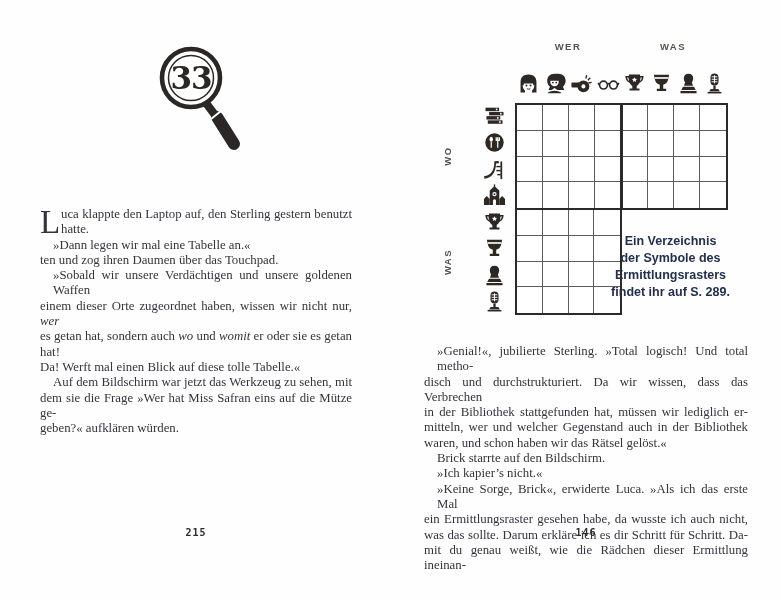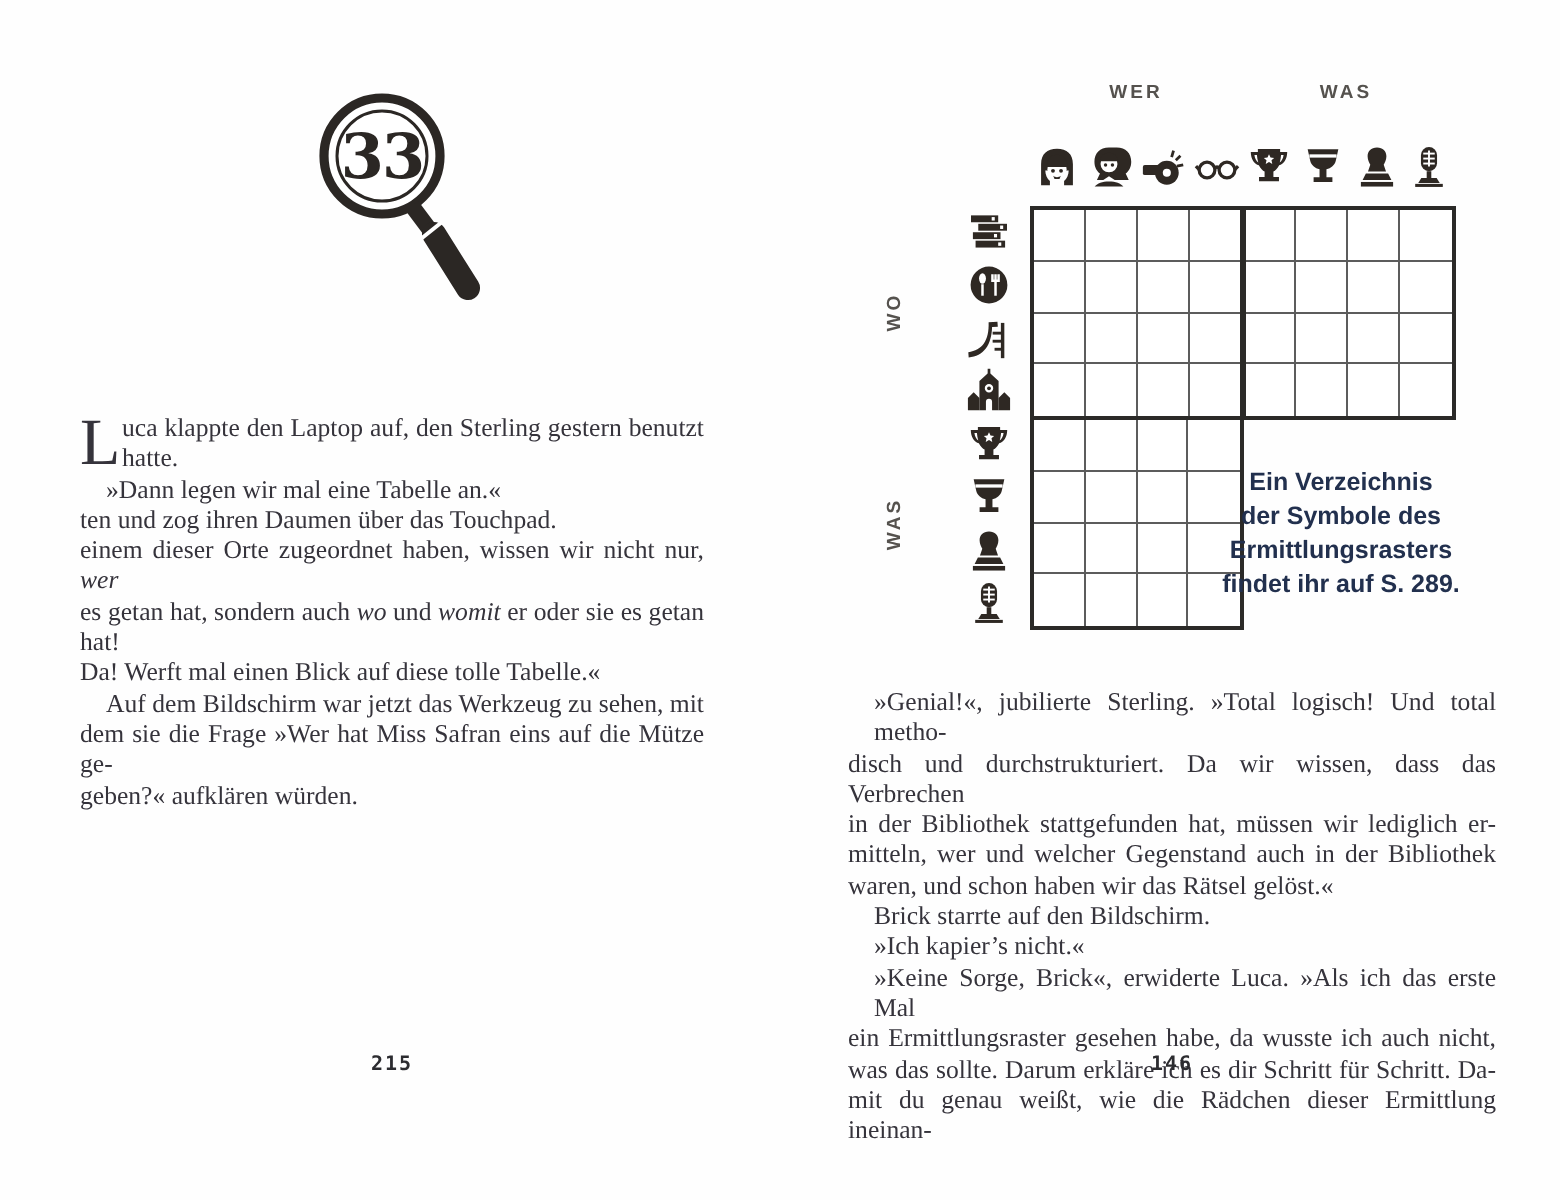--- a/index.html
+++ b/index.html
@@ -167,20 +167,21 @@
     </div>
 
     <div class="textblock tb-left">
       <div class="dc-wrap">
         <div class="dropcap">L</div>
         <div class="ln j dcpad">uca klappte den Laptop auf, den Sterling gestern benutzt</div>
         <div class="ln dcpad">hatte.</div>
       </div>
       <div class="ln ind">»Dann legen wir mal eine Tabelle an.«</div>
       <div class="ln">ten und zog ihren Daumen über das Touchpad.</div>
+      <div class="ln j ind">»Sobald wir unsere Verdächtigen und unsere goldenen Waffen</div>
       <div class="ln j"><span>einem dieser Orte zugeordnet haben, wissen wir nicht nur, </span><i>wer</i></div>
       <div class="ln j"><span>es getan hat, sondern auch </span><i>wo</i><span> und </span><i>womit</i><span> er oder sie es getan hat!</span></div>
       <div class="ln">Da! Werft mal einen Blick auf diese tolle Tabelle.«</div>
       <div class="ln j ind">Auf dem Bildschirm war jetzt das Werkzeug zu sehen, mit</div>
       <div class="ln j">dem sie die Frage »Wer hat Miss Safran eins auf die Mütze ge-</div>
       <div class="ln">geben?« aufklären würden.</div>
     </div>
 
     <div class="pagenum pl">215</div>
   </div>

